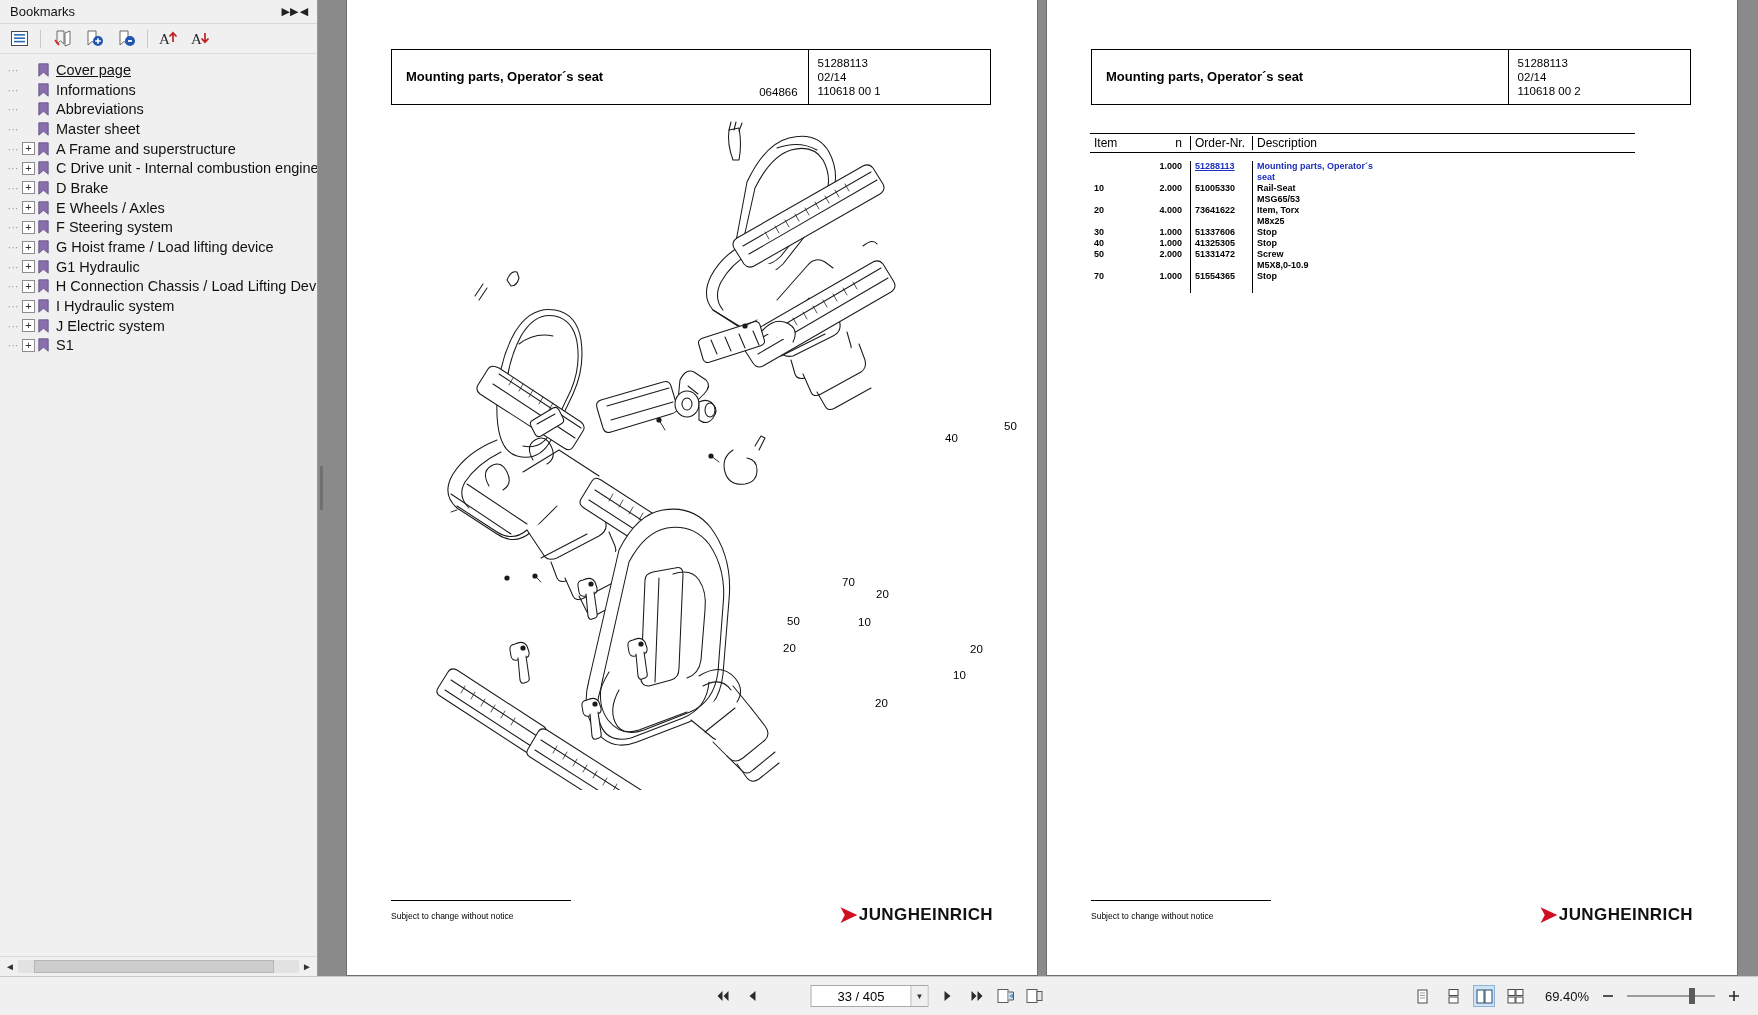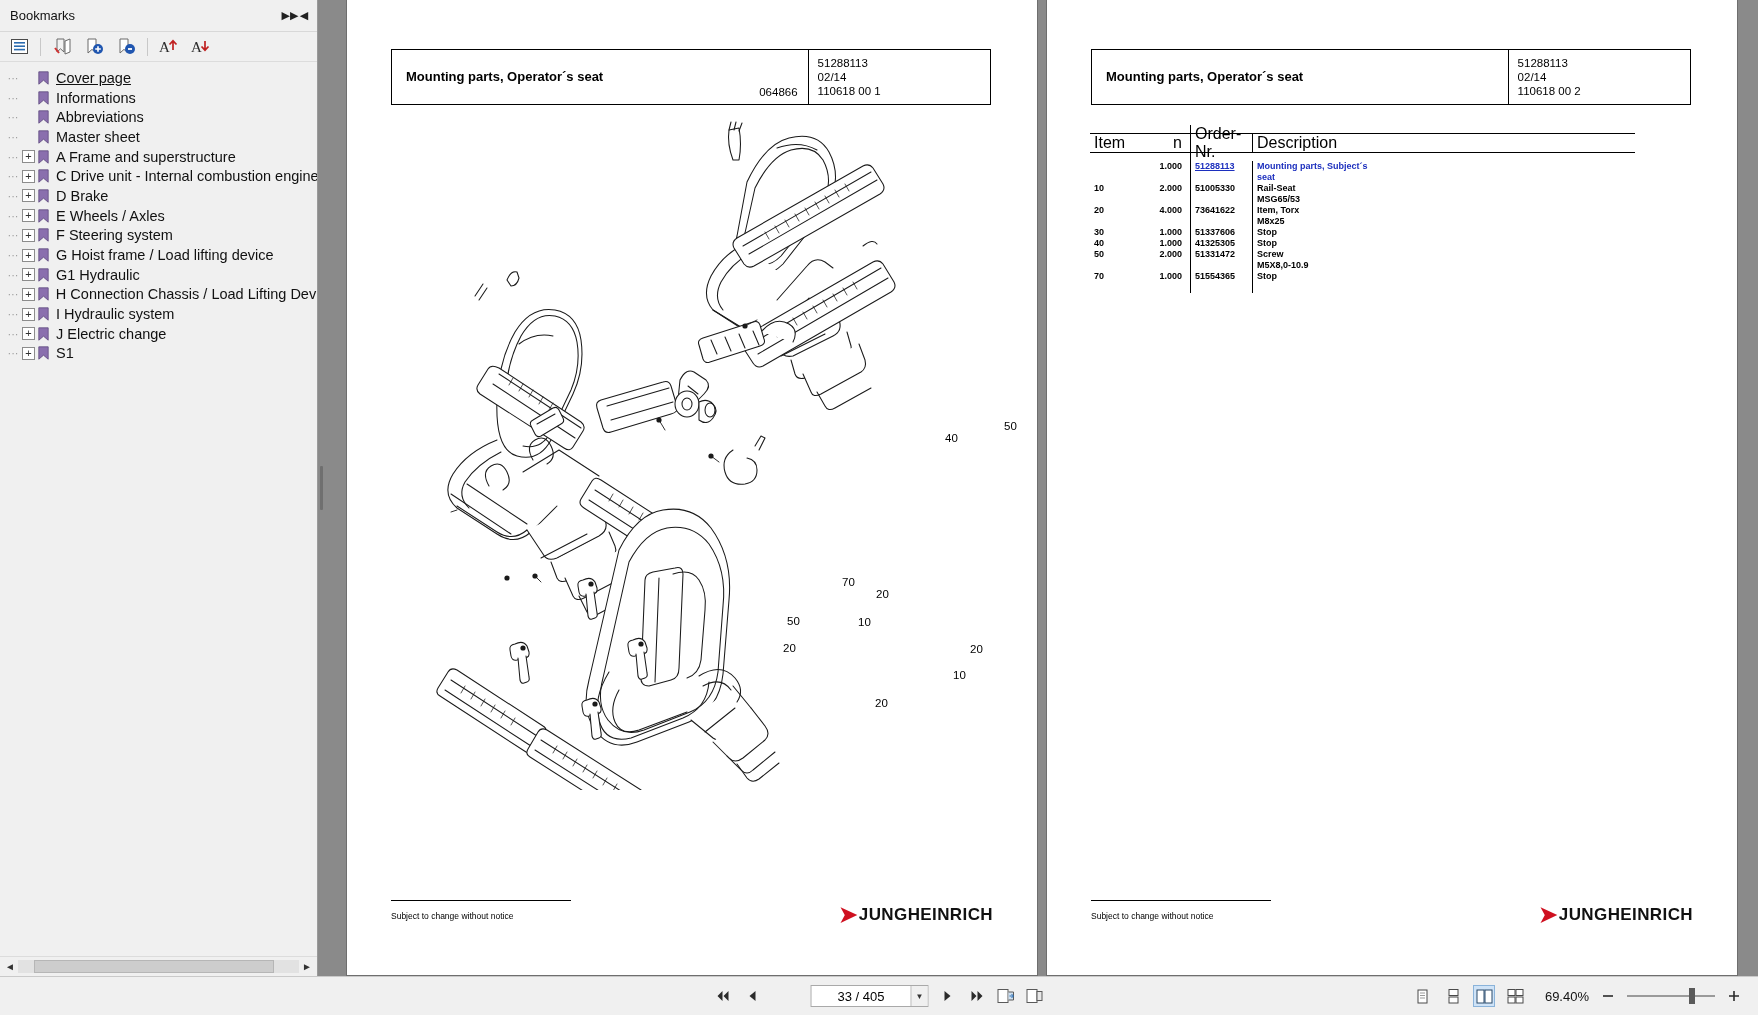--- a/index.html
+++ b/index.html
@@ -25,21 +25,21 @@
 
   
   .bm-panel {
     width: 318px;
     background: #f0f0f0;
     display: flex;
     flex-direction: column;
     border-right: 1px solid #9a9a9a;
   }
   .bm-header {
-    height: 32px;
+    height: 24px;
     display: flex;
     align-items: center;
     background: #f0f0f0;
     border-bottom: 1px solid #d8d8d8;
     padding: 0 6px 0 10px;
     font-size: 13px;
     color: #111;
   }
   .bm-header .title { flex: 1 1 auto; }
   .bm-header .hdr-btn {
@@ -207,21 +207,21 @@
     width: 545px;
     font-size: 9px;
     color: #000;
   }
   .pt-head {
     display: flex;
     border-bottom: 1px solid #000;
     border-top: 1px solid #000;
     height: 20px;
     align-items: center;
-    font-size: 16px;
+    font-size: 12px;
   }
   .pt-head .c, .pt-row .c { padding-left: 4px; }
   .c-item { width: 52px; }
   .c-n { width: 48px; text-align: right; padding-right: 8px; }
   .c-order { width: 62px; border-left: 1px solid #000; padding-left: 6px; }
   .c-desc { flex: 1 1 auto; border-left: 1px solid #000; padding-left: 6px; }
   .pt-body { position: relative; }
   .pt-body::before {
     content: "";
     position: absolute;
@@ -572,21 +572,21 @@
             <span class="bm-label">I Hydraulic system</span>
           </div>
           <div class="bm-row">
             <span class="bm-dots">···</span>
             <span class="bm-exp">+</span>
             <span class="bm-ico">
               <svg width="11" height="14" viewBox="0 0 11 14">
                 <path d="M0.8 0.8 h9.4 v12.4 l-4.7 -4 l-4.7 4 z" fill="#8a6fae" stroke="#5e4a7d" stroke-width="0.8"></path>
               </svg>
             </span>
-            <span class="bm-label">J Electric change</span>
+            <span class="bm-label">J Electric system</span>
           </div>
           <div class="bm-row">
             <span class="bm-dots">···</span>
             <span class="bm-exp">+</span>
             <span class="bm-ico">
               <svg width="11" height="14" viewBox="0 0 11 14">
                 <path d="M0.8 0.8 h9.4 v12.4 l-4.7 -4 l-4.7 4 z" fill="#8a6fae" stroke="#5e4a7d" stroke-width="0.8"></path>
               </svg>
             </span>
             <span class="bm-label">S1</span>
@@ -793,21 +793,21 @@
               <span class="c c-desc">Description</span>
             </div>
             <div class="pt-body" id="pt-body">
               <div class="pt-vline" style="left:100px; height:132px;"></div>
               <div class="pt-vline" style="left:162px; height:132px;"></div>
             <div>
                   <div class="pt-row blue first">
                     <span class="c c-item"></span>
                     <span class="c c-n">1.000</span>
                     <span class="c c-order">51288113</span>
-                    <span class="c c-desc">Mounting parts, Subject´s</span>
+                    <span class="c c-desc">Mounting parts, Operator´s</span>
                   </div>
                   <div class="pt-row blue">
                     <span class="c c-item"></span>
                     <span class="c c-n"></span>
                     <span class="c c-order"></span>
                     <span class="c c-desc">seat</span>
                   </div>
                 </div>
                 <div>
                   <div class="pt-row">

